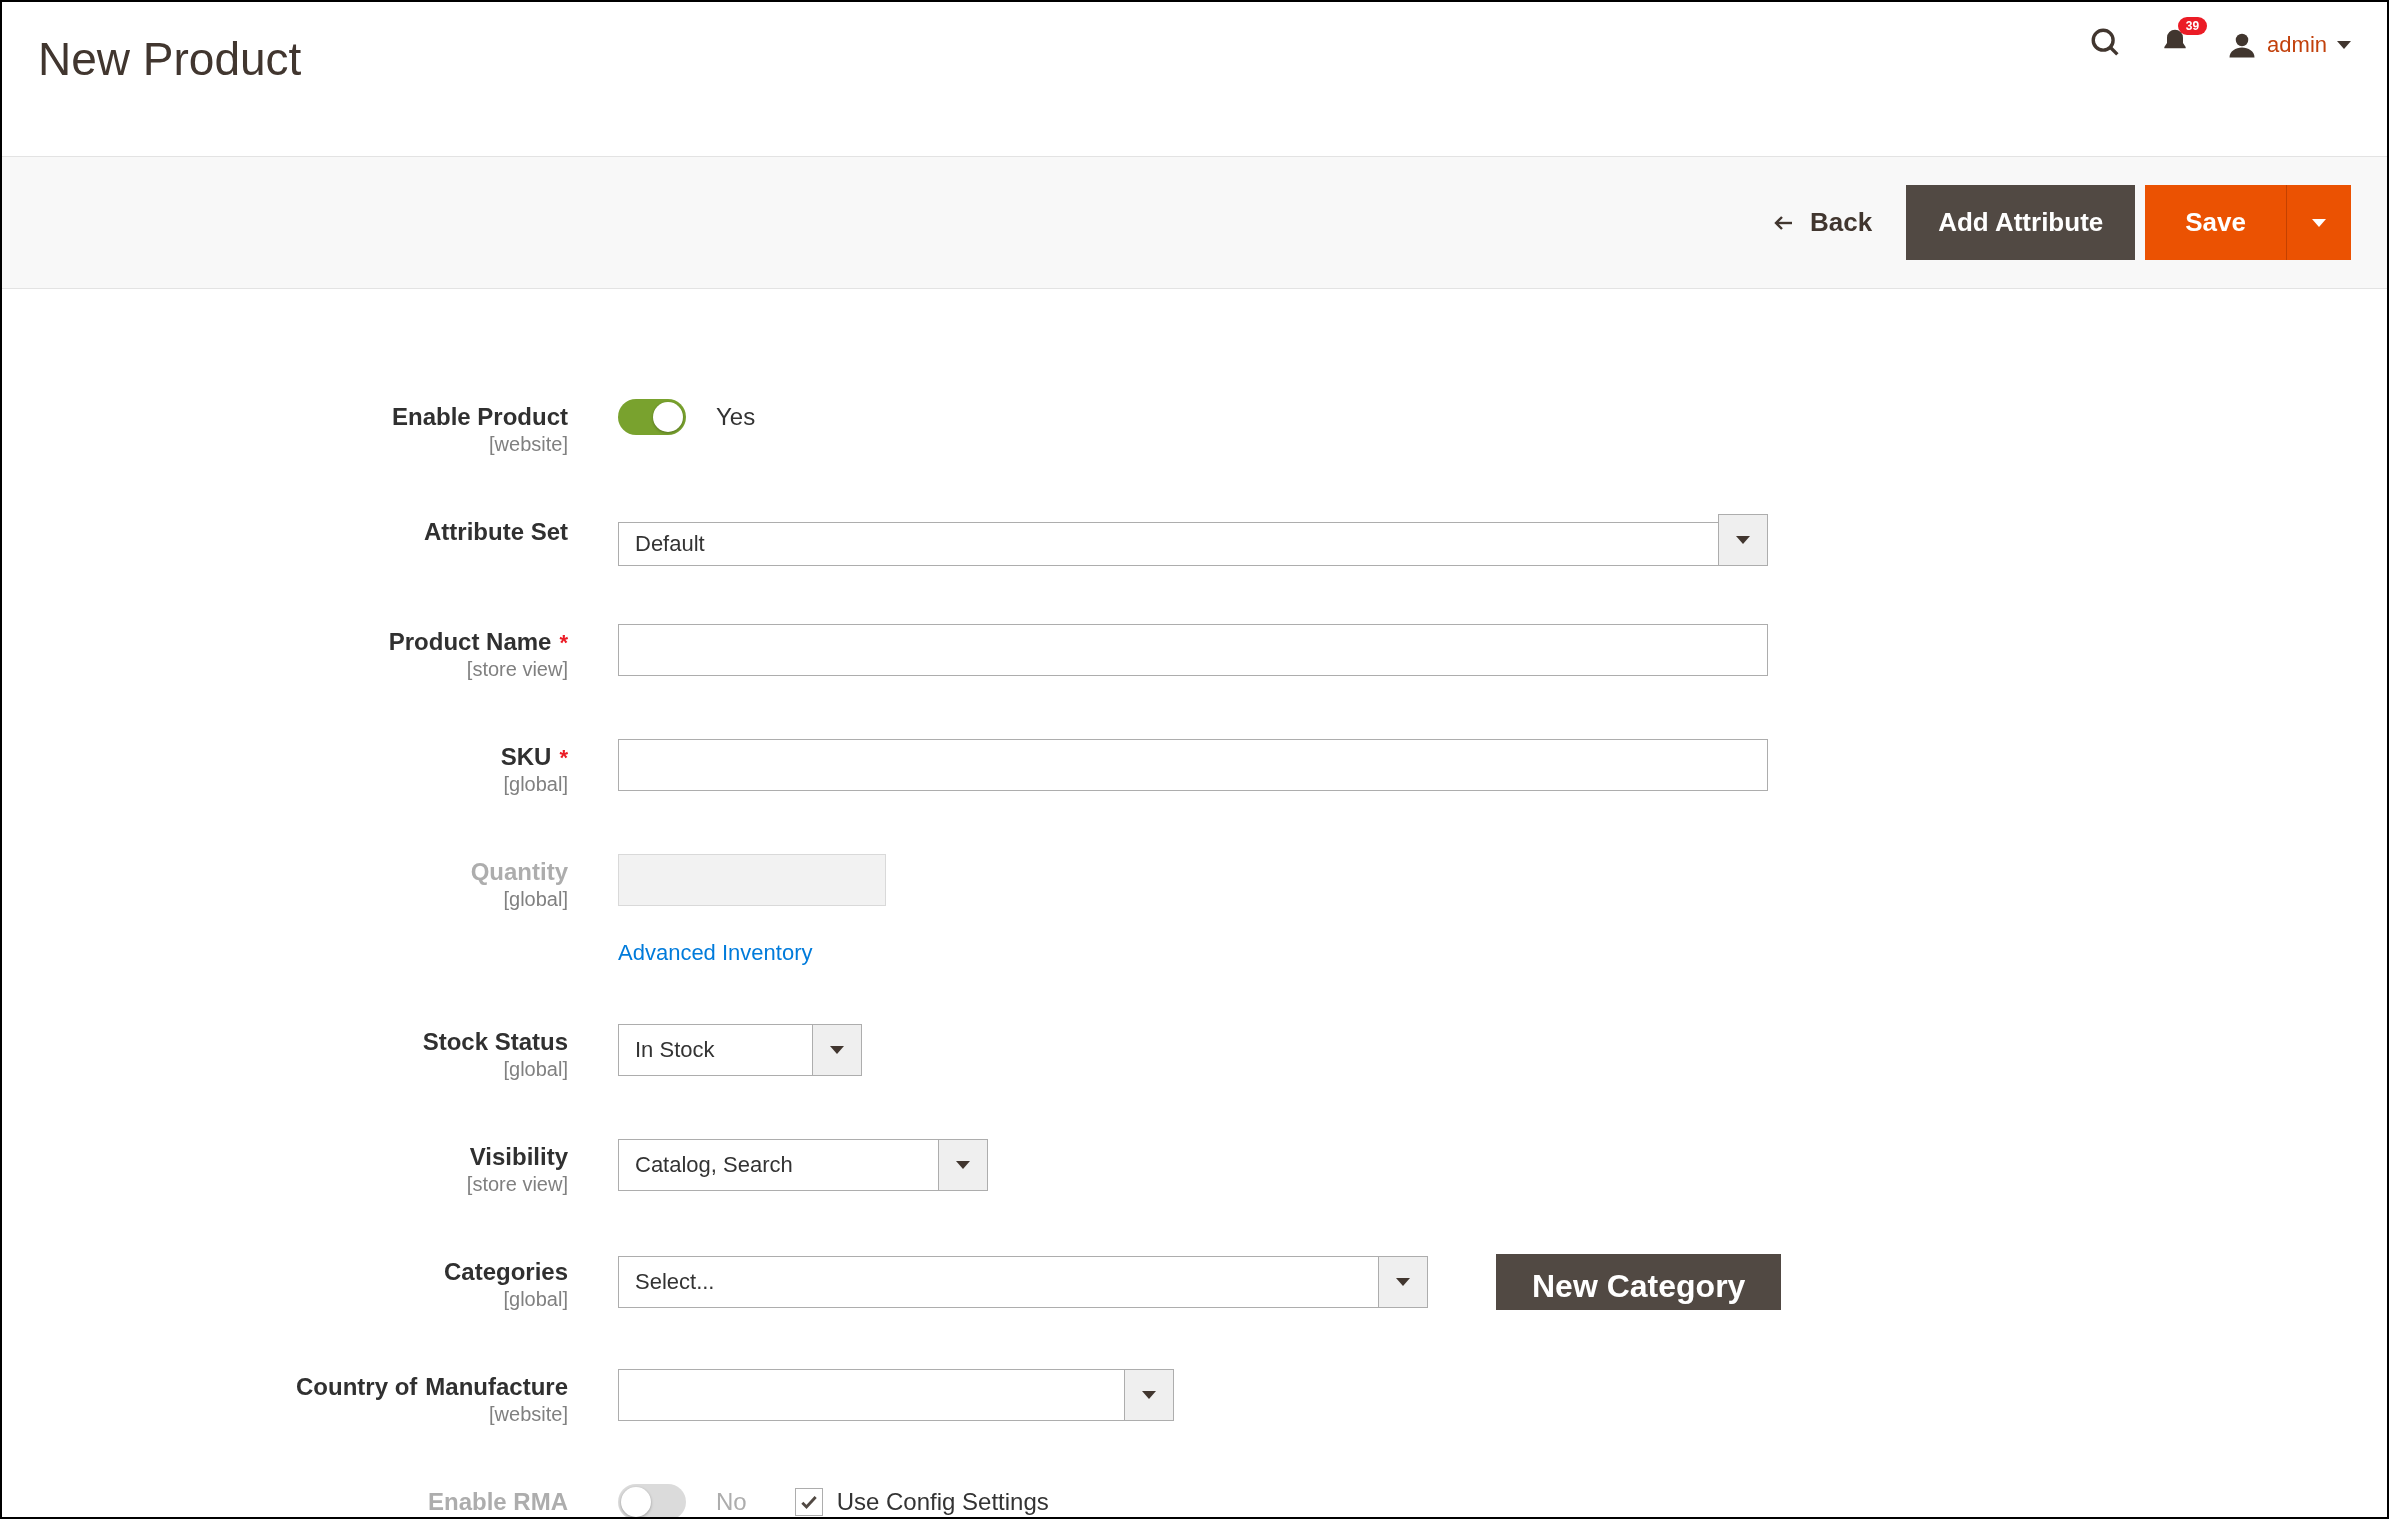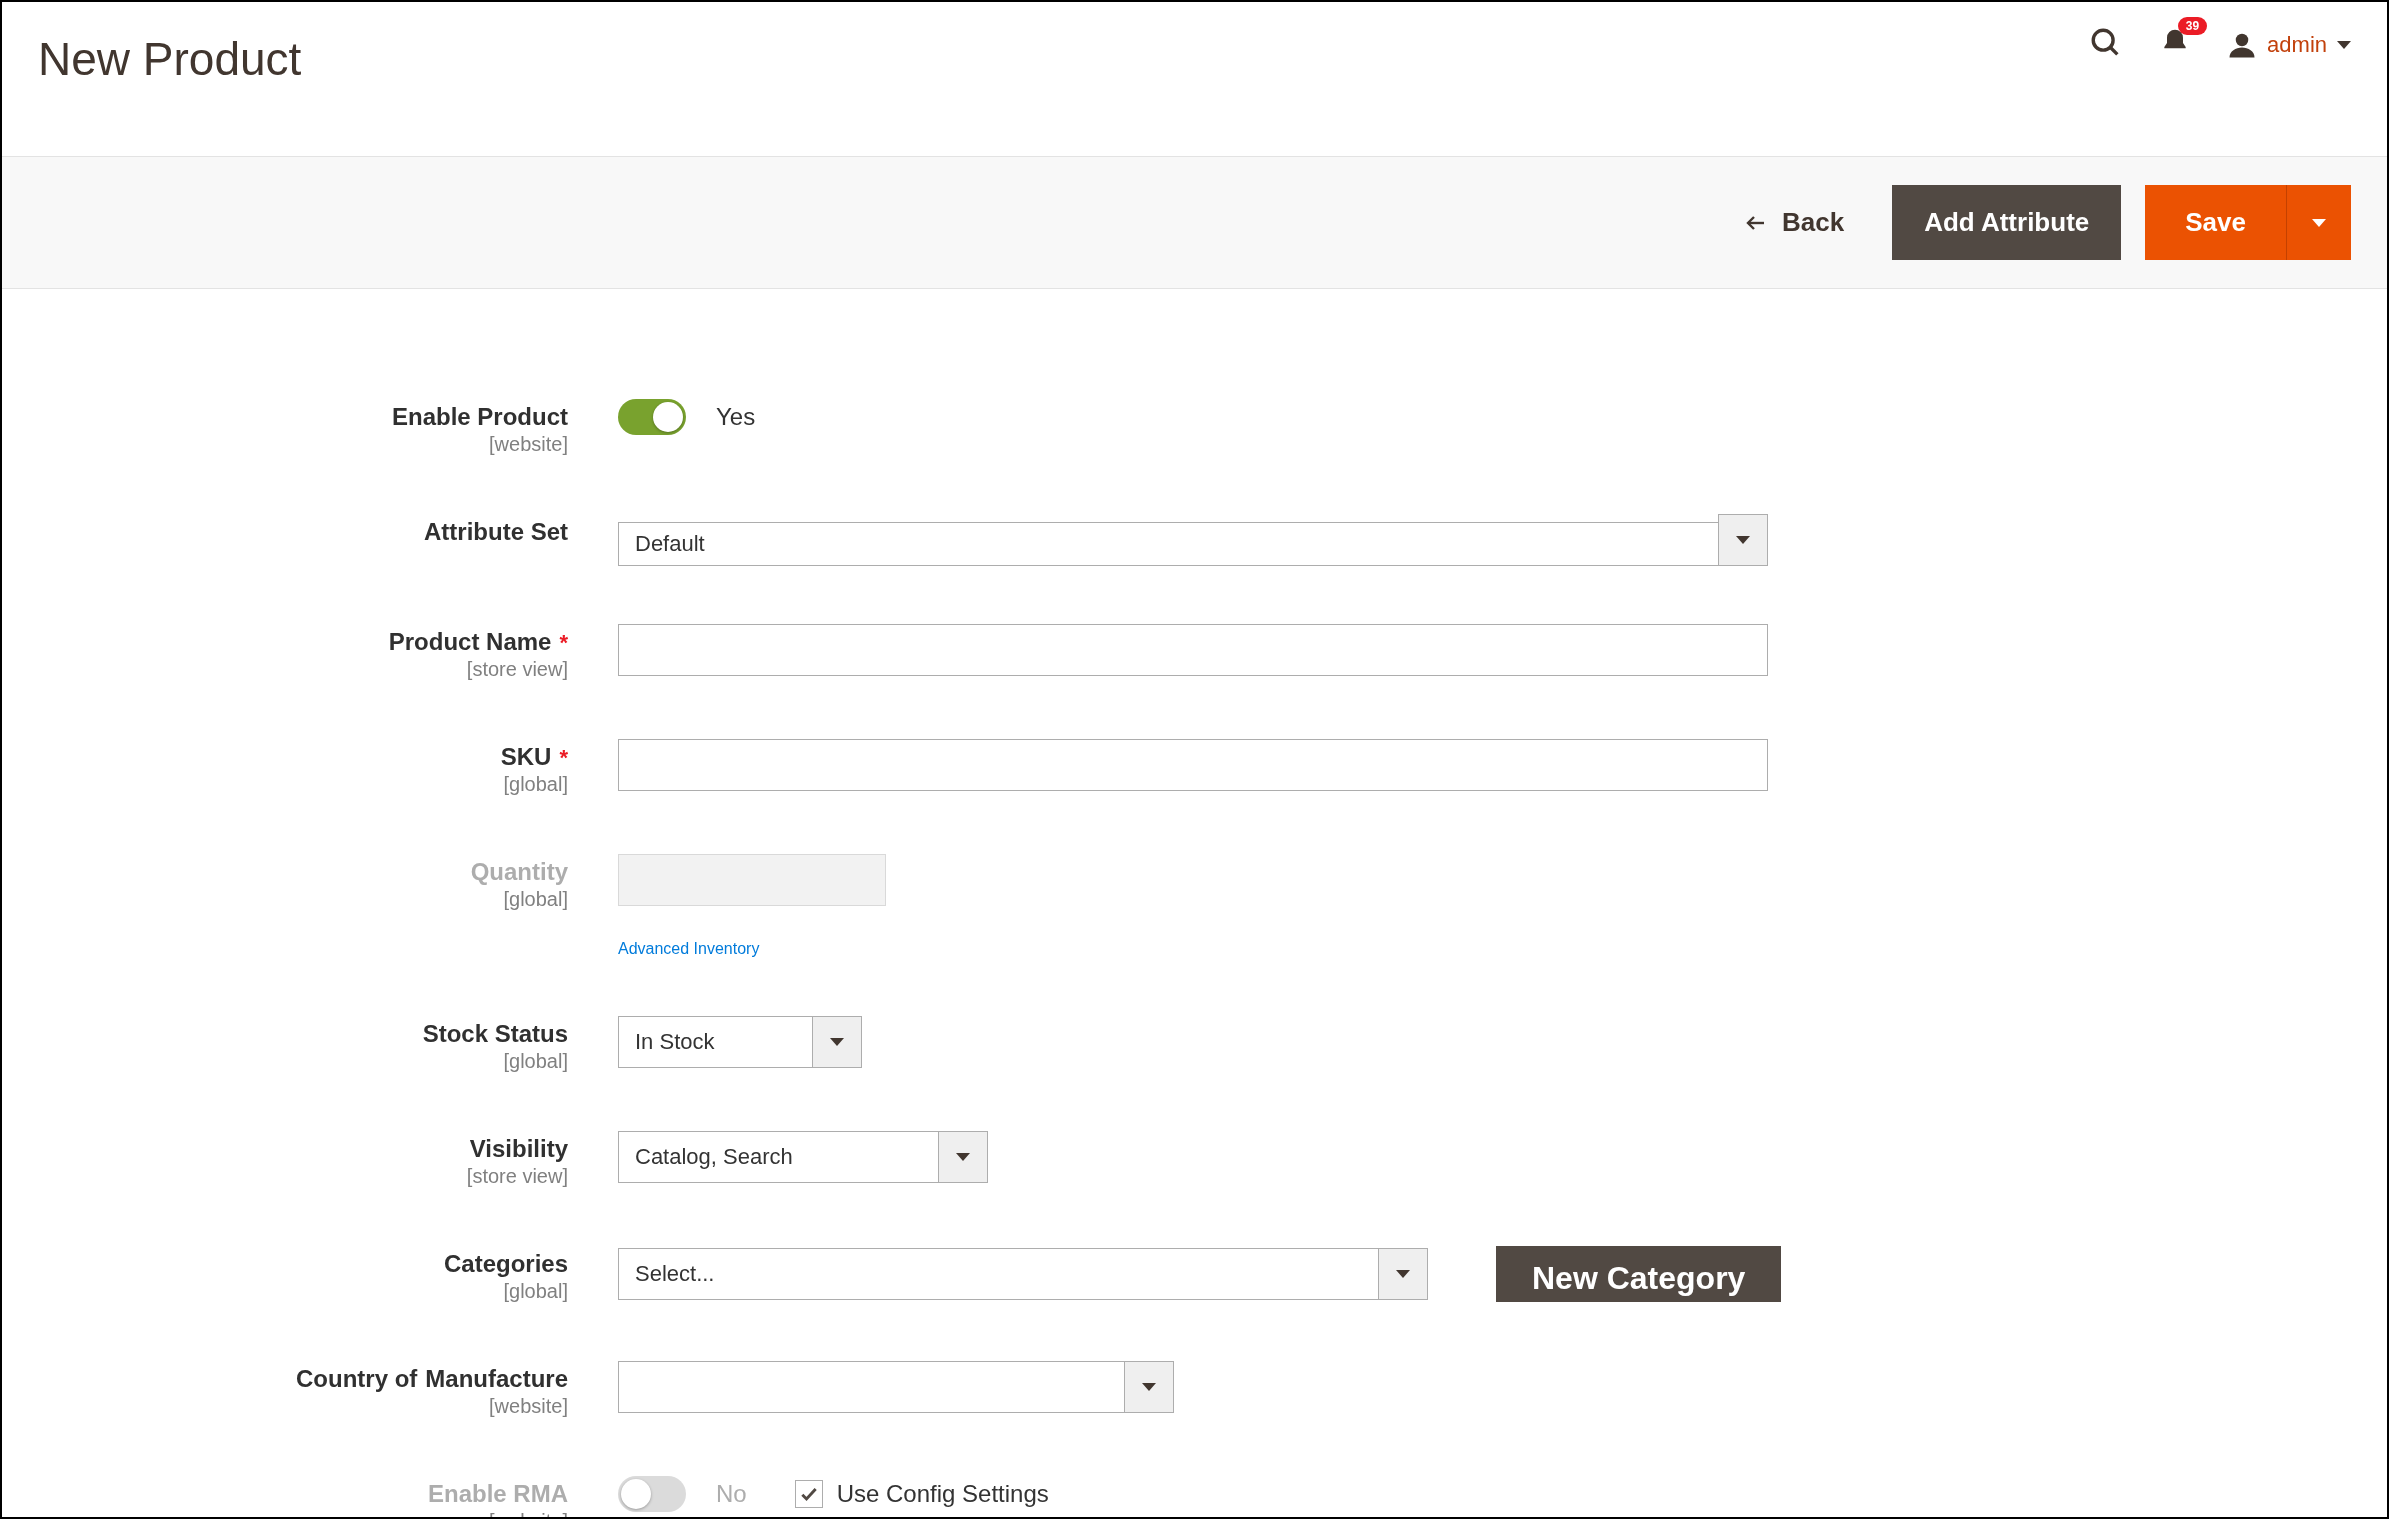--- a/index.html
+++ b/index.html
@@ -66,21 +66,21 @@
 
   
   .action-bar {
     background: #f8f8f8;
     border-top: 1px solid #e3e3e3;
     border-bottom: 1px solid #e3e3e3;
     padding: 28px 24px;
     display: flex;
     justify-content: flex-end;
     align-items: center;
-    gap: 24px;
+    gap: 10px;
     margin-left: -36px;
     margin-right: -36px;
     padding-left: 36px;
     padding-right: 36px;
   }
   .back-btn {
     display: flex;
     align-items: center;
     gap: 14px;
     cursor: pointer;
@@ -214,21 +214,21 @@
   }
   .select-box .handle .caret-down { border-top-color: #41362f; }
   .select-box.w-xl .val { width: 1100px; margin-top: 8px; }
   .select-box.w-lg .val { width: 760px; }
   .select-box.w-md .val { width: 506px; }
   .select-box.w-sm .val { width: 320px; }
   .select-box.w-xs .val { width: 194px; }
 
   .link-text {
     color: #007bdb;
-    font-size: 16px;
+    font-size: 22px;
     cursor: pointer;
   }
 
   .btn-dark-sm {
     background: #514943;
     color: #fff;
     font-size: 32px;
     font-weight: 600;
     padding: 14px 36px;
     border: none;

